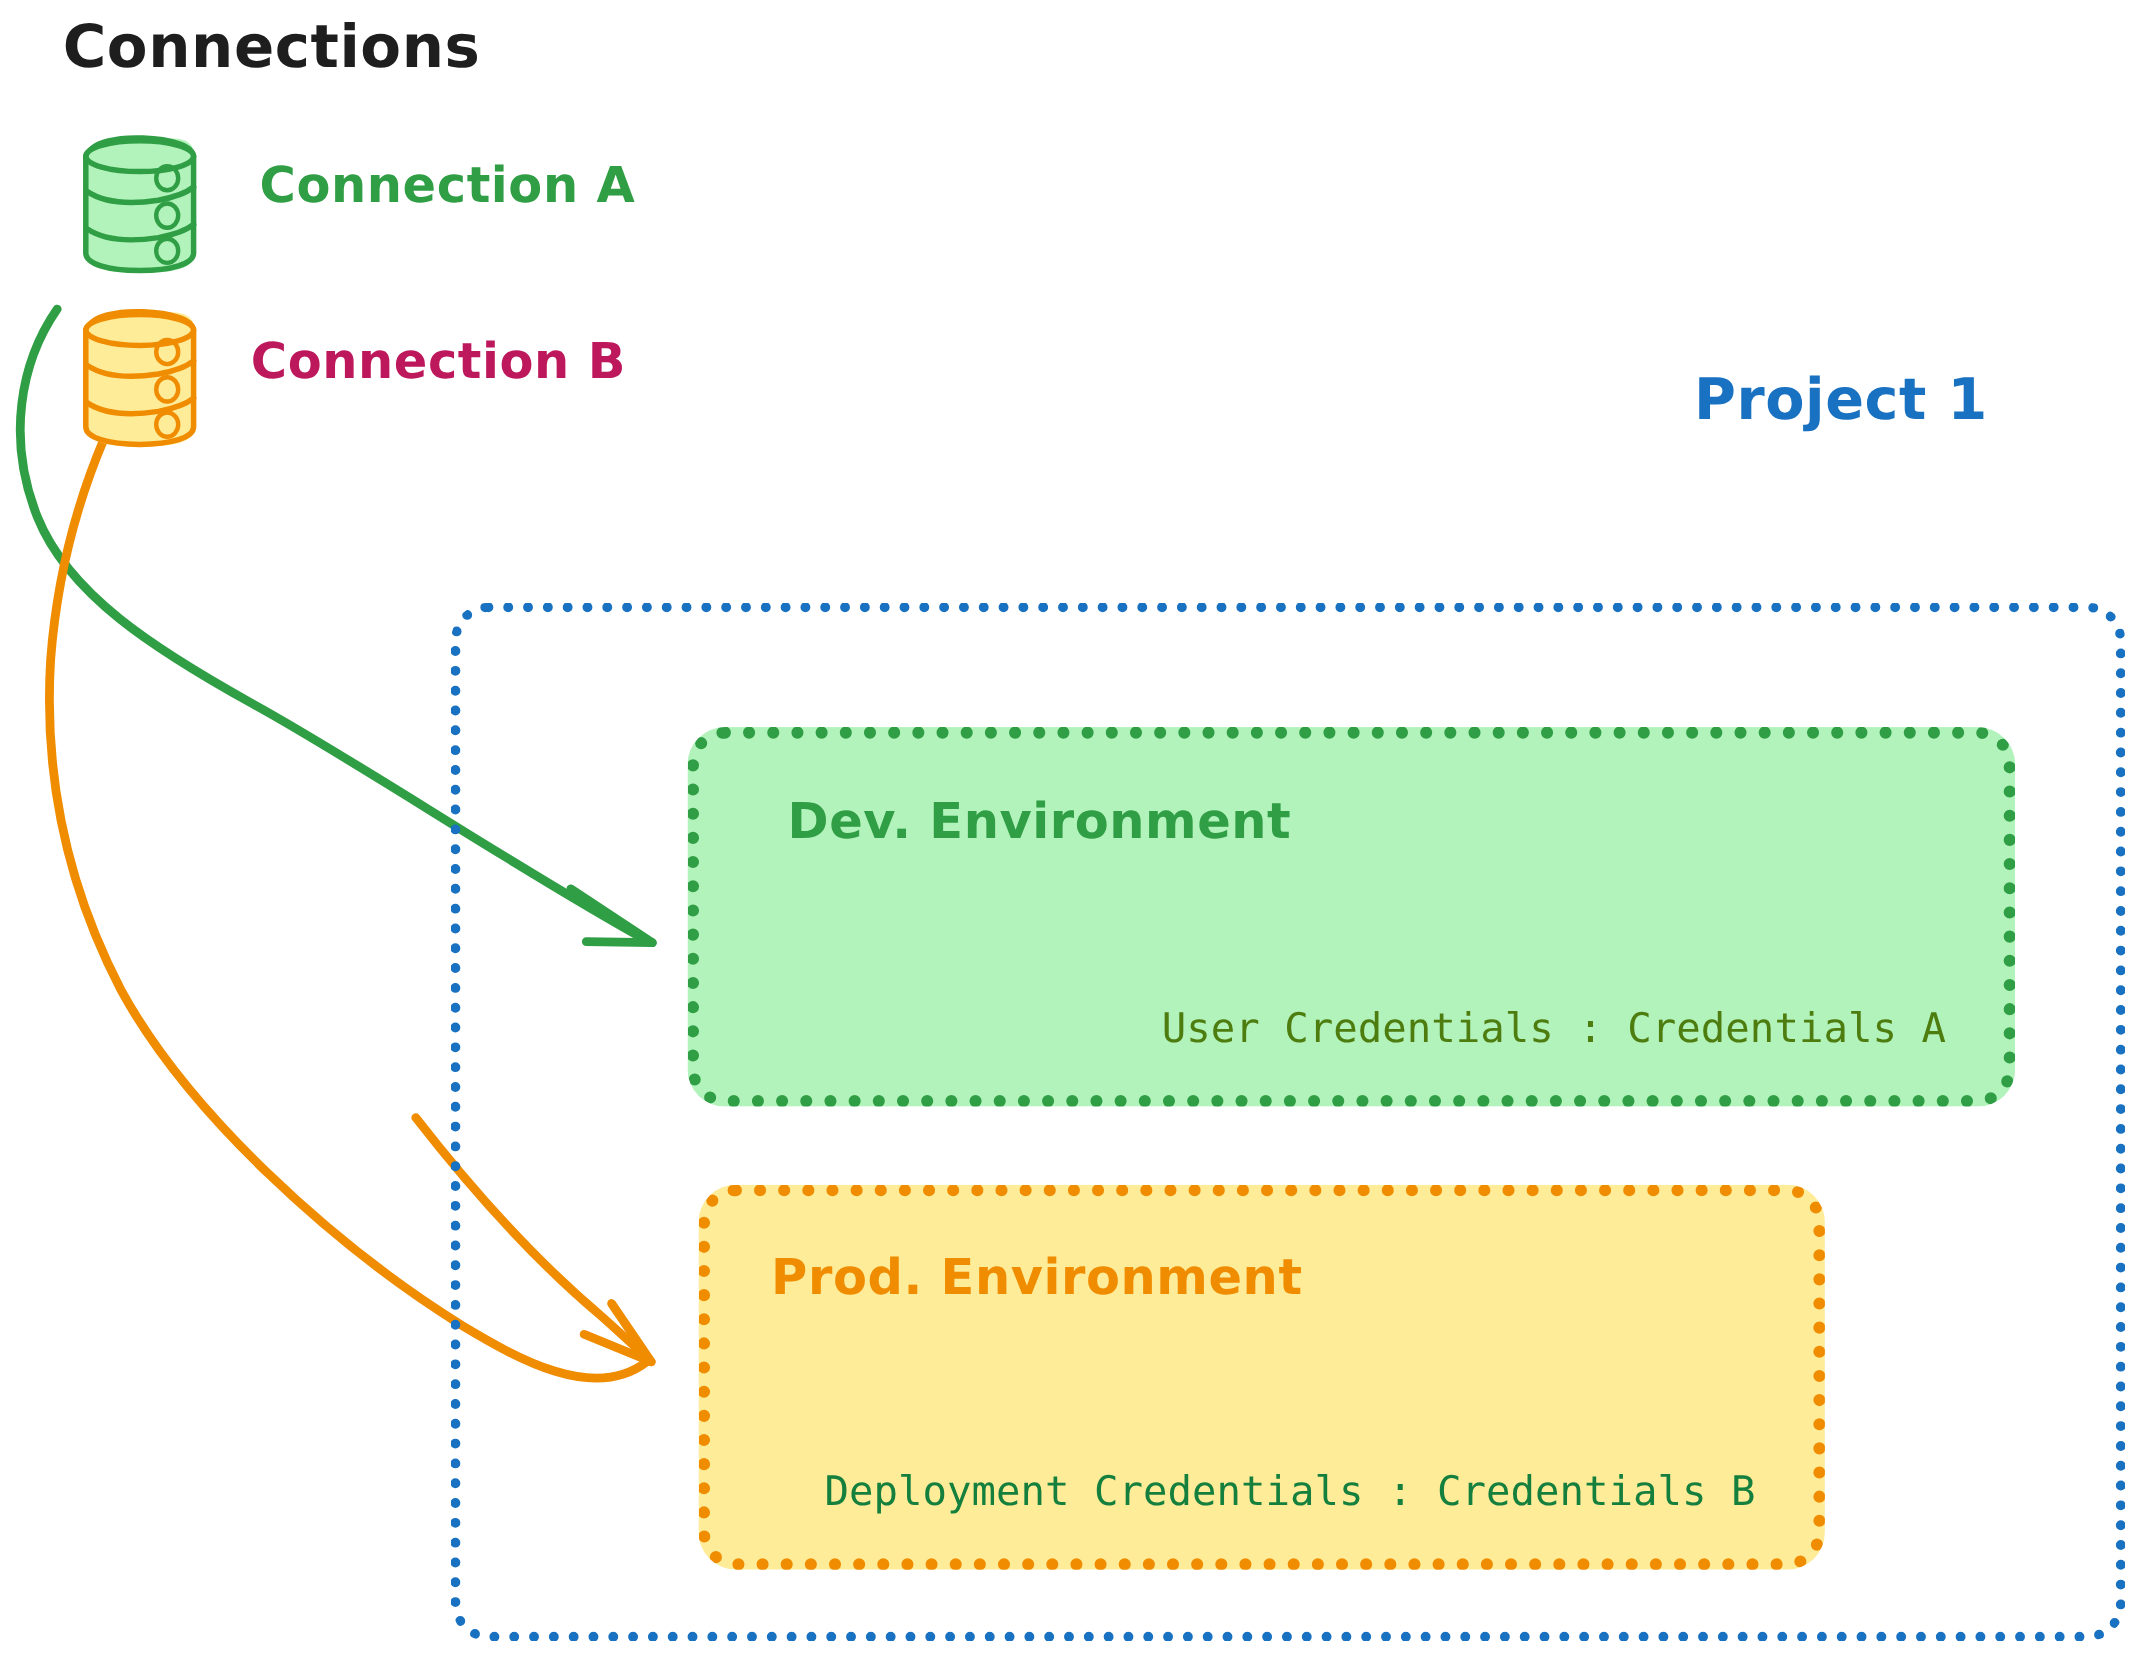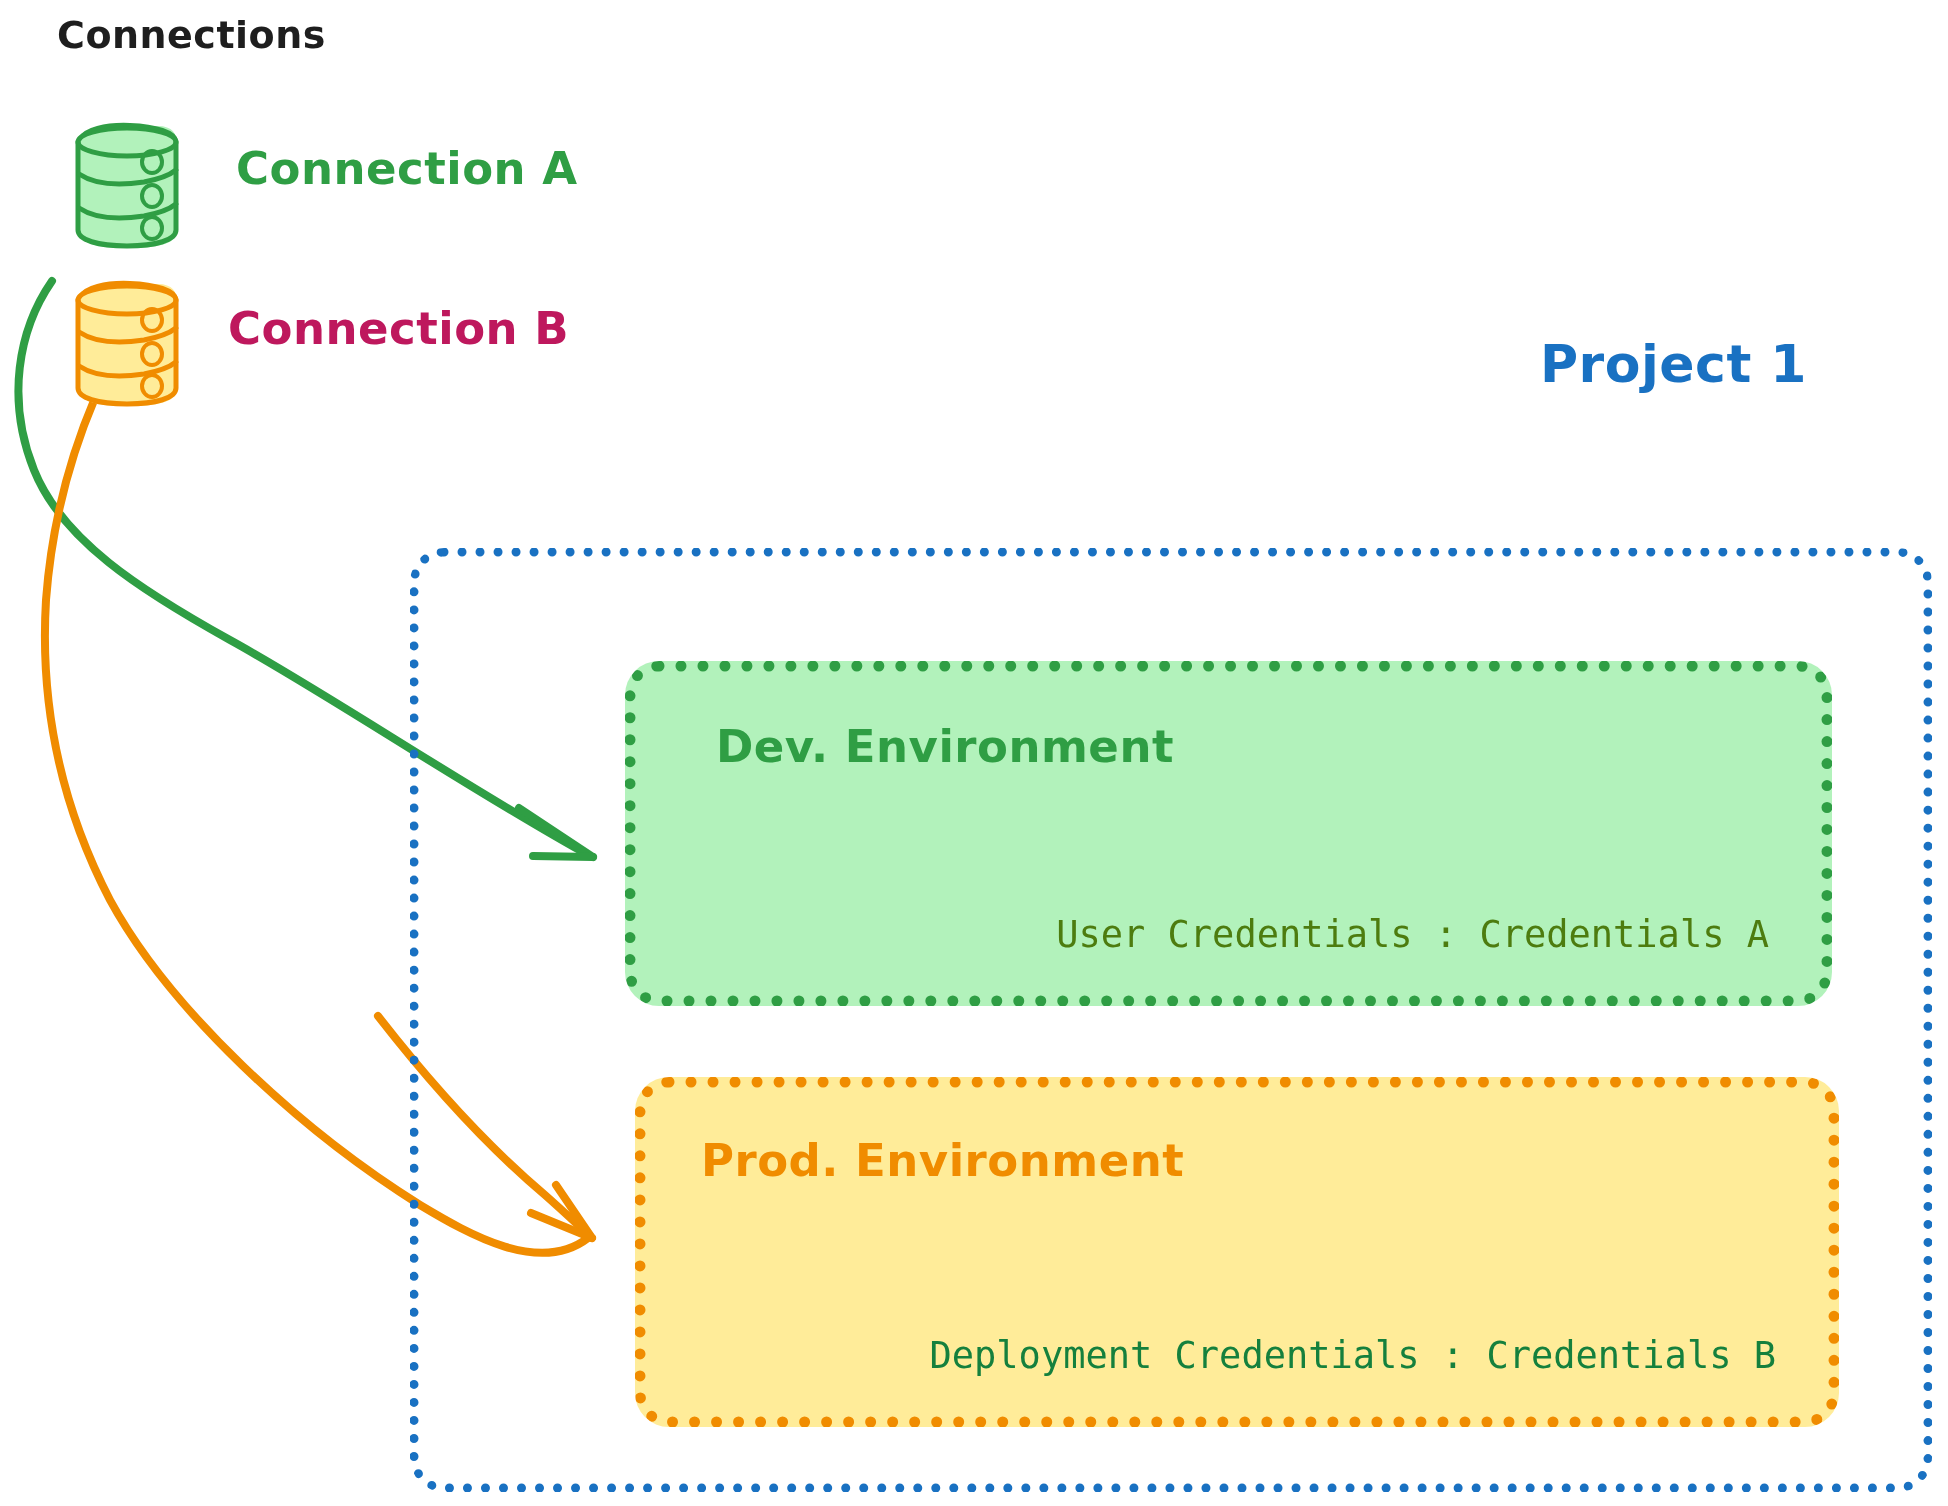--- a/index.html
+++ b/index.html
@@ -31,21 +31,21 @@
   .hand {
     font-family: "DejaVu Sans", sans-serif;
     font-weight: 700;
     letter-spacing: 0.5px;
   }
 
   #title-connections {
     position: absolute;
     left: 57px;
     top: 16px;
-    font-size: 38px;
+    font-size: 54px;
     line-height: 1;
     color: #1e1e1e;
     white-space: nowrap;
   }
 
   #label-connection-a {
     position: absolute;
     left: 236px;
     top: 146px;
     font-size: 45px;
@@ -96,21 +96,21 @@
     width: 1207px;
     height: 345px;
     border: 11px dotted #2f9e44;
     border-radius: 34px;
     background: #b2f2bb;
   }
 
   #prod-env-box {
     left: 626px;
     top: 1068px;
-    width: 1204px;
+    width: 1024px;
     height: 350px;
     border: 11px dotted #f08c00;
     border-radius: 34px;
     background: #ffec99;
   }
 
   .env-title {
     position: absolute;
     font-size: 45px;
     line-height: 1;

